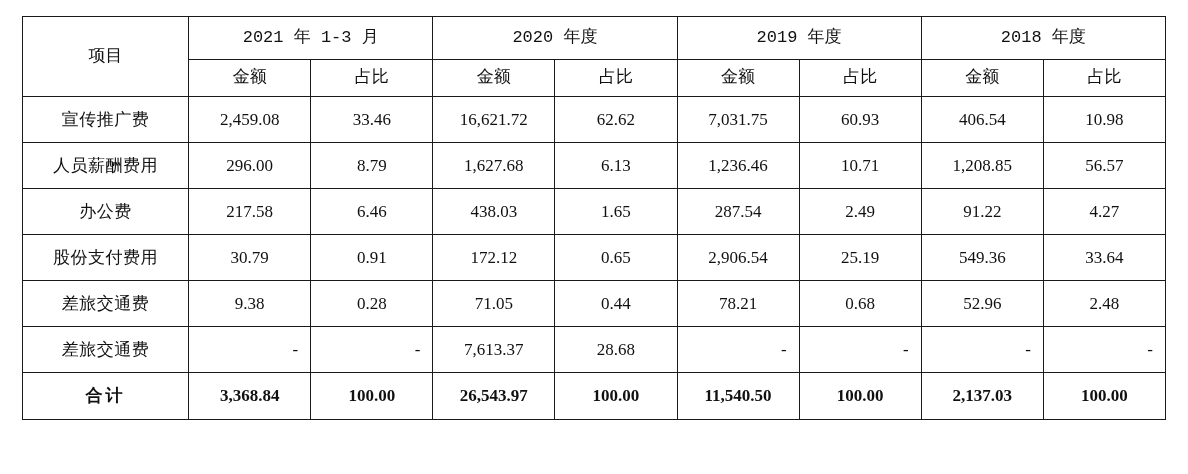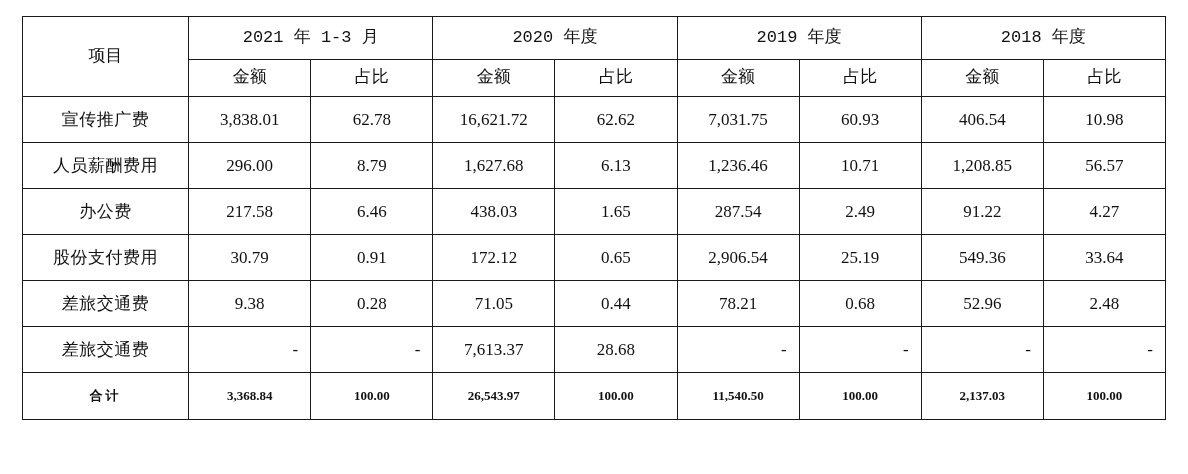--- a/index.html
+++ b/index.html
@@ -65,21 +65,21 @@
     text-align: right;
     padding-right: 12px;
     font-size: 17.5px;
   }
   td.num.dash {
     text-align: right;
     padding-right: 12px;
   }
   tr.total td {
     font-weight: bold;
-    font-size: 13px;
+    font-size: 17px;
     height: 46px;
   }
   tr.total td.label { letter-spacing: 3px; }
 </style>
 </head>
 <body>
 
 <div id="sheet">
   <table class="fin">
     <colgroup>
@@ -108,22 +108,22 @@
         <td>占比</td>
         <td>金额</td>
         <td>占比</td>
         <td>金额</td>
         <td>占比</td>
       </tr>
     </thead>
     <tbody>
       <tr>
         <td class="label">宣传推广费</td>
-        <td class="num">3,838.01</td>
-        <td class="num">62.78</td>
+        <td class="num">2,459.08</td>
+        <td class="num">33.46</td>
         <td class="num">16,621.72</td>
         <td class="num">62.62</td>
         <td class="num">7,031.75</td>
         <td class="num">60.93</td>
         <td class="num">406.54</td>
         <td class="num">10.98</td>
       </tr>
       <tr>
         <td class="label">人员薪酬费用</td>
         <td class="num">296.00</td>

